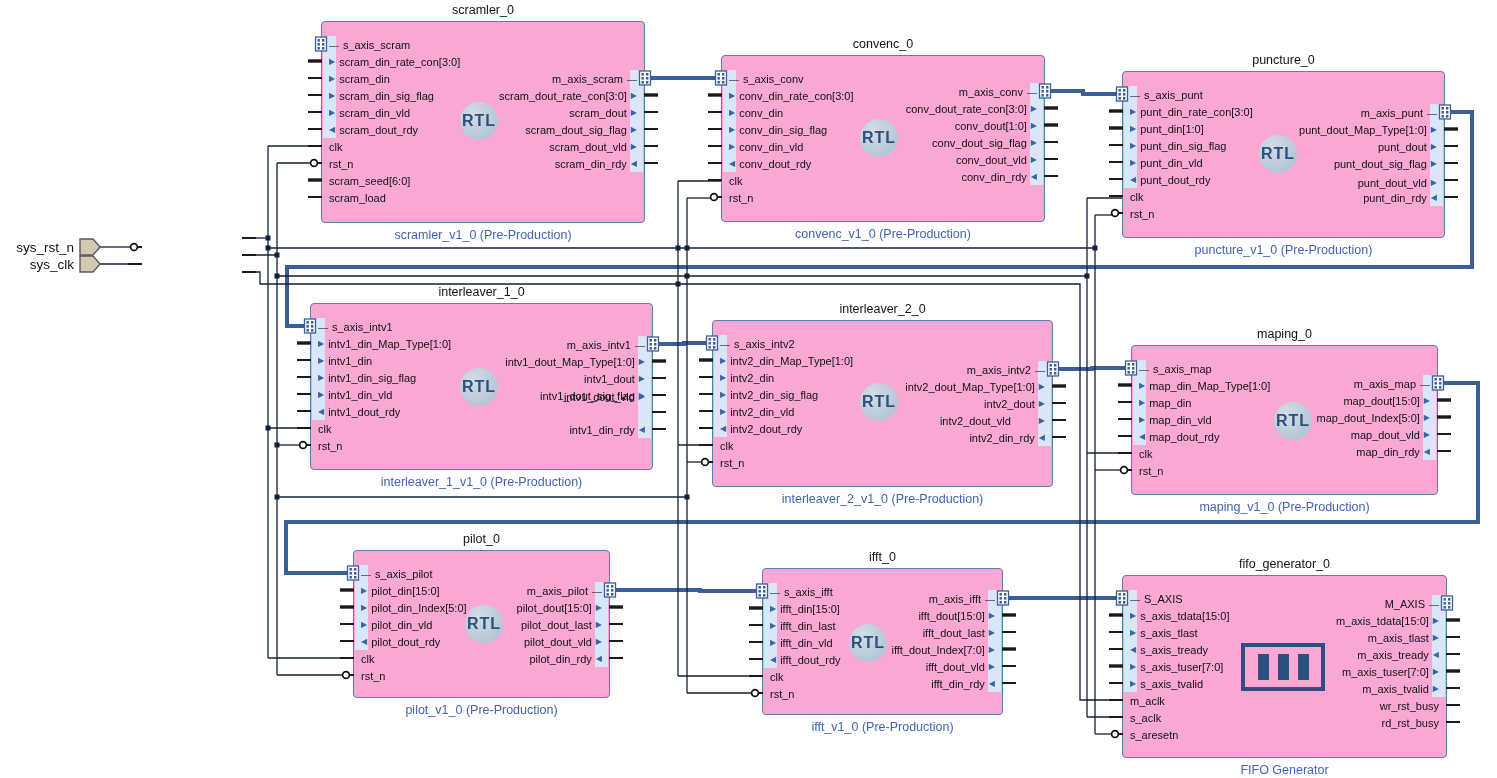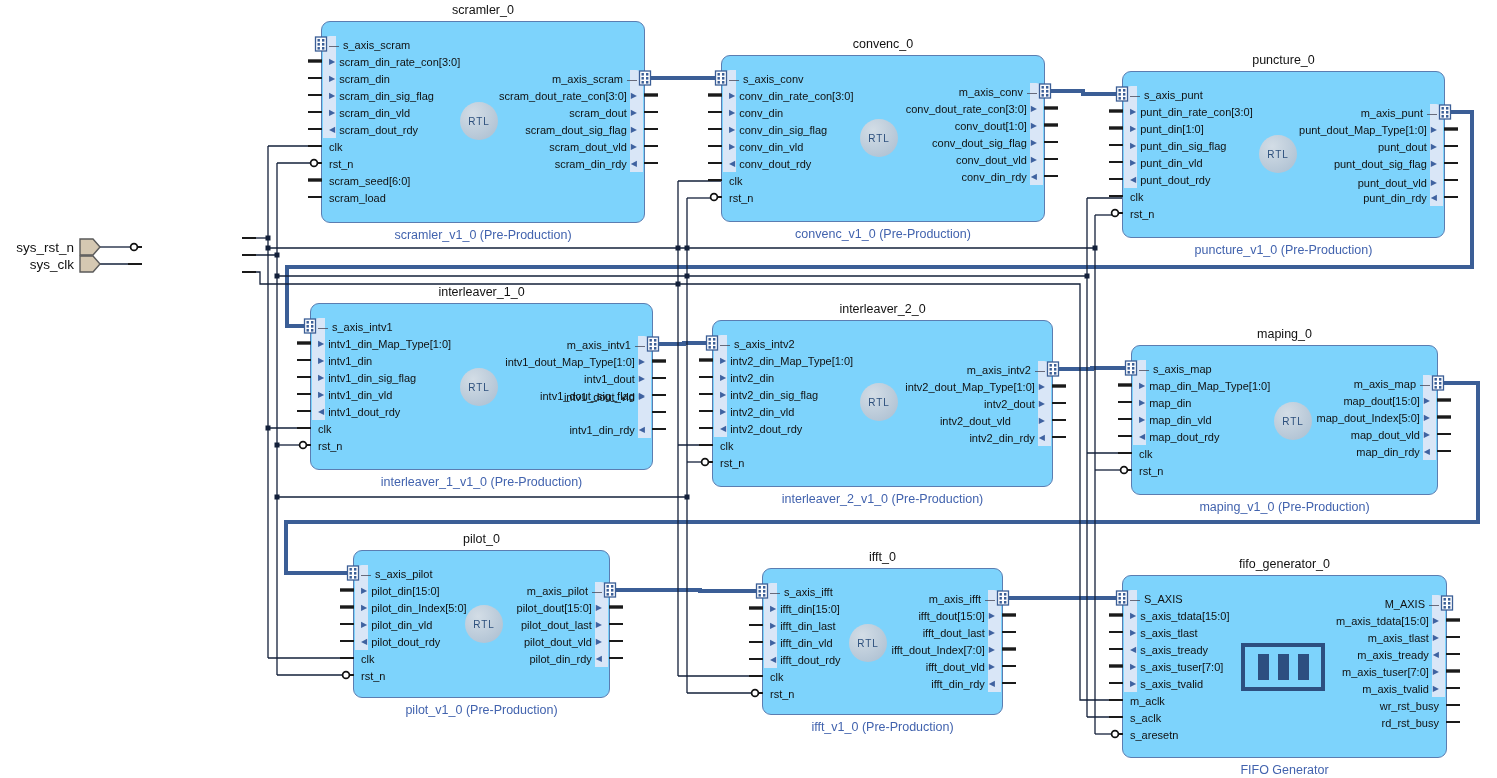--- a/index.html
+++ b/index.html
@@ -2,39 +2,39 @@
 <html><head>
 <meta charset="utf-8">
 <style>
   html,body{margin:0;padding:0;background:#ffffff;}
   #canvas{position:relative;width:1497px;height:778px;background:#ffffff;overflow:hidden;
           font-family:"Liberation Sans",sans-serif;}
   #wires,#overlay{position:absolute;left:0;top:0;width:1497px;height:778px;}
   #wires{z-index:0;}
   #blocks{position:absolute;left:0;top:0;width:1497px;height:778px;z-index:1;}
   #overlay{z-index:2;pointer-events:none;}
-  .block{position:absolute;background:#7dd3fc;border:1.4px solid #5b7db1;border-radius:9px;
+  .block{position:absolute;background:#f9a8d4;border:1.4px solid #5b7db1;border-radius:4px;
          box-sizing:border-box;}
   .btitle{position:absolute;top:-19px;left:50%;transform:translateX(-50%);white-space:nowrap;
           font-size:12.5px;color:#111;}
   .bcaption{position:absolute;bottom:-20px;left:50%;transform:translateX(-50%);white-space:nowrap;
           font-size:12.5px;color:#4263ae;}
   .hl{position:absolute;background:#d9e6f7;width:13px;}
   .hlL{left:1px;border-radius:7px 0 0 0;}
   .hlR{right:1px;border-radius:0 7px 0 0;}
   .prow{position:absolute;height:16px;display:flex;align-items:center;gap:4px;
         font-size:11px;color:#111;white-space:nowrap;}
   .prow.L{left:7px;}
   .prow.R{right:7px;flex-direction:row;}
   .tri{color:#3f62a0;font-size:8px;line-height:8px;}
   .dash{color:#445;font-size:10px;}
   .rtl-icon{position:absolute;width:38px;height:38px;border-radius:50%;
         background:radial-gradient(circle at 35% 30%, #d3dde6, #a9bdd0);
         display:flex;align-items:center;justify-content:center;
-        color:#2c4f7c;font-weight:normal;font-size:10px;letter-spacing:1px;}
+        color:#2c4f7c;font-weight:bold;font-size:16px;letter-spacing:1px;}
   .fifo-icon{position:absolute;width:84px;height:48px;border:4px solid #2d4f80;
         display:flex;align-items:center;justify-content:center;gap:9px;box-sizing:border-box;}
   .fifo-icon .bar{width:11px;height:26px;background:#2d4f80;}
 </style>
 </head>
 <body>
 
 <div id="canvas">
   <svg id="wires">
       <polyline points="645,78 721,78" fill="none" stroke="#3b5e96" stroke-width="4"></polyline>

